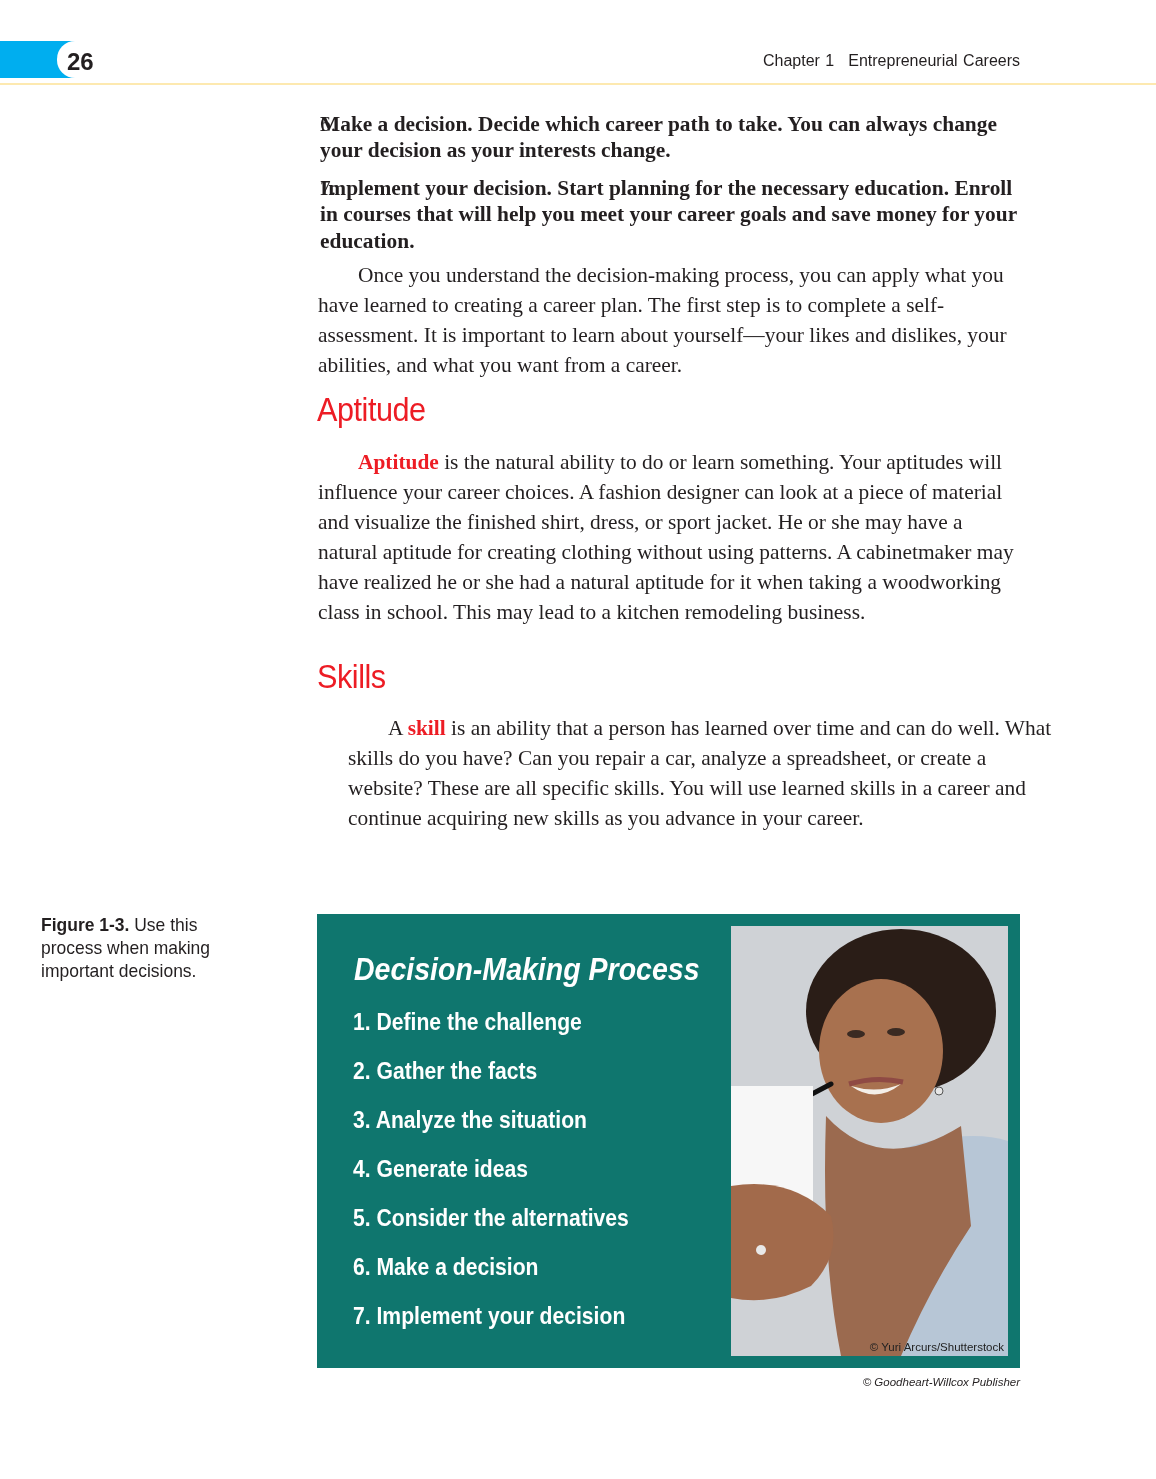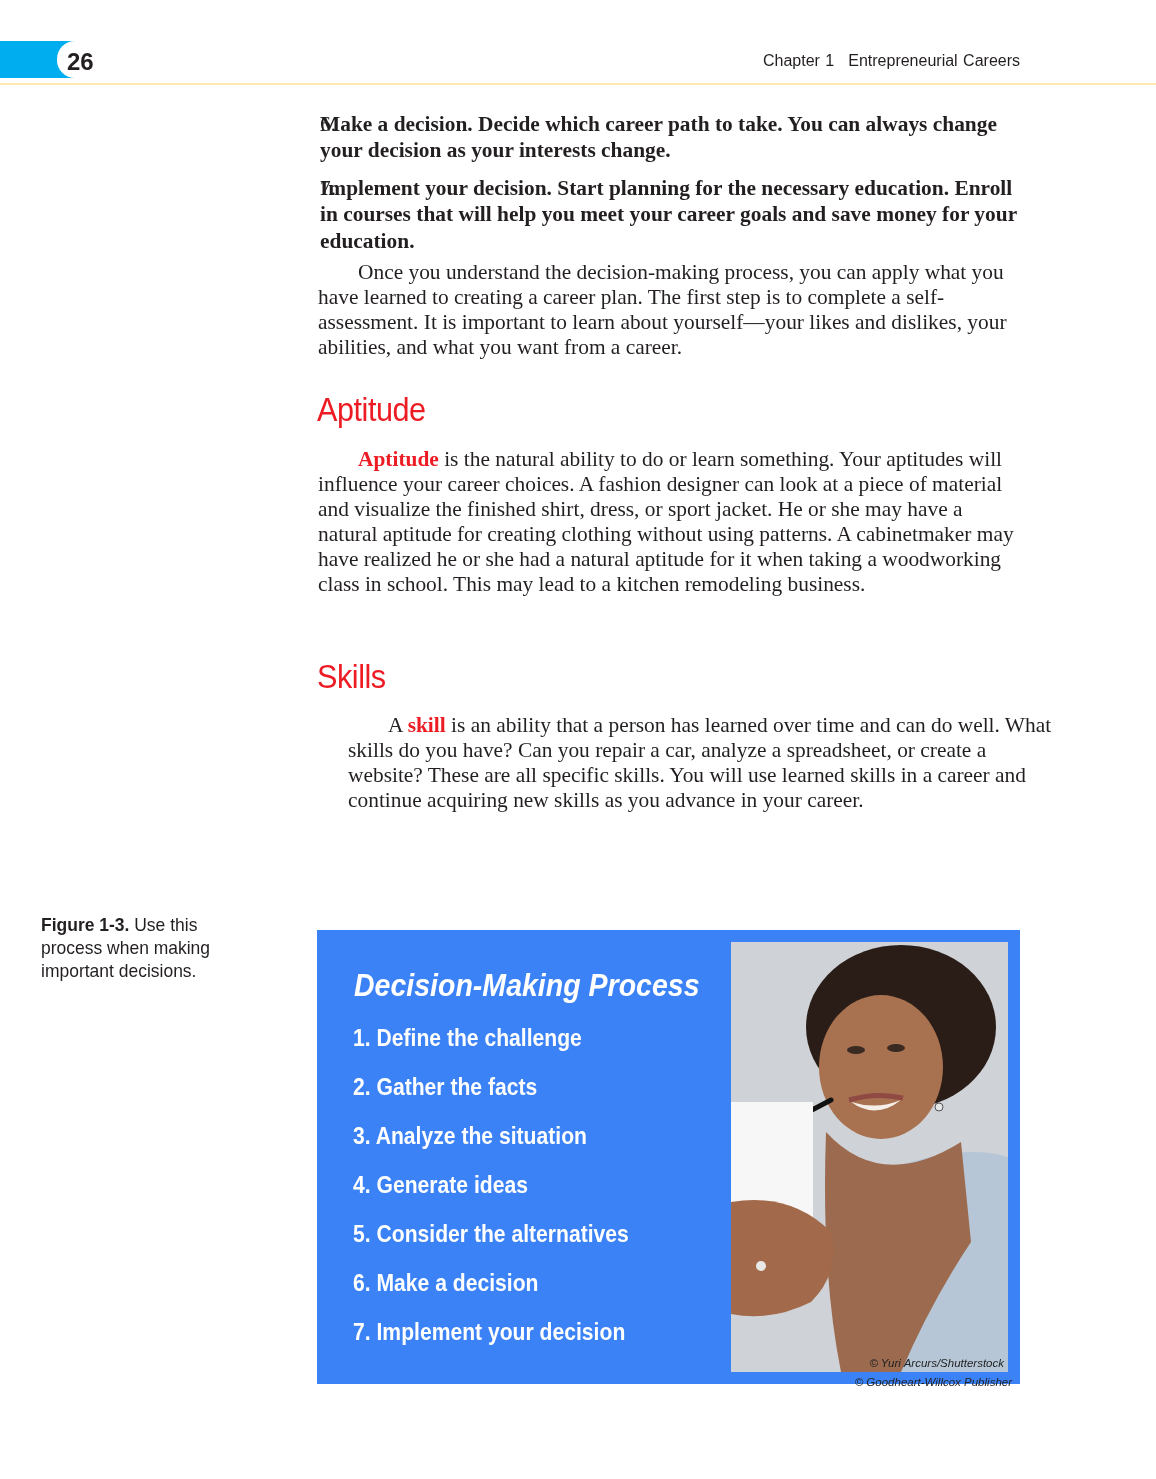--- a/index.html
+++ b/index.html
@@ -10,43 +10,43 @@
   
   .hdr-bar { position: absolute; left: 0; top: 41px; width: 76px; height: 37px; background: #00aeef; }
   .hdr-tab { position: absolute; left: 57px; top: 41px; width: 60px; height: 37px; background: #ffffff;
              border-radius: 18px 0 0 18px; }
   .page-num { position: absolute; left: 67px; top: 48px; font-size: 24px; font-weight: bold; color: #231f20; }
   .running-head { position: absolute; right: 136px; top: 52px; font-size: 16px; color: #231f20; word-spacing: 1px; }
   .running-head .gap { display: inline-block; width: 14px; }
   .hdr-rule { position: absolute; left: 0; top: 83px; width: 1156px; height: 2px; background: #fde9b0; }
 
   
-  .body-col { position: absolute; left: 318px; width: 705px; color: #231f20; font-size: 21.4px; line-height: 25px; }
+  .body-col { position: absolute; left: 318px; width: 705px; color: #231f20; font-size: 21.4px; line-height: 30px; }
   .list-item { position: absolute; left: 320px; width: 705px; font-size: 21.4px; line-height: 26.3px; color: #231f20; }
   .list-item .num { position: absolute; left: 0; top: 0; width: 36px; }
   .list-item .txt { display: block; font-weight: bold; }
   .para { text-indent: 40px; margin: 0; }
   .heading { position: absolute; left: 317px; font-size: 34px; color: #ed1c24; letter-spacing: -0.5px; transform: scaleX(0.9); transform-origin: left; }
   .term { color: #ed1c24; font-weight: bold; }
 
   
   .fig-caption { position: absolute; left: 41px; top: 913px; width: 230px; font-size: 19px; line-height: 23px; color: #231f20;
                  transform: scaleX(0.92); transform-origin: left; }
   .fig-caption b { font-weight: bold; }
 
   
-  .fig-box { position: absolute; left: 317px; top: 914px; width: 703px; height: 454px; background: #3b82f6; margin-top: 16px; }
+  .fig-box { position: absolute; left: 317px; top: 914px; width: 703px; height: 454px; background: #0f766e; }
   .fig-title { position: absolute; left: 37px; top: 38px; font-size: 31px; font-weight: bold; font-style: italic; color: #ffffff;
                transform: scaleX(0.92); transform-origin: left; white-space: nowrap; }
   .fig-step { position: absolute; left: 36px; font-size: 24px; font-weight: bold; color: #ffffff;
               transform: scaleX(0.88); transform-origin: left; white-space: nowrap; }
   .photo { position: absolute; left: 414px; top: 12px; width: 277px; height: 430px; overflow: hidden;
            background: linear-gradient(180deg, #c9cdd2 0%, #d3d6da 40%, #c8cbcf 100%); }
-  .photo-credit { position: absolute; right: 4px; bottom: 3px; font-size: 11.5px; font-style: italic; color: #222; text-align: center; }
-  .publisher { position: absolute; right: 144px; top: 1376px; font-size: 11.5px; font-style: italic; color: #231f20; }
+  .photo-credit { position: absolute; right: 4px; bottom: 3px; font-size: 11.5px; color: #222; text-align: center; }
+  .publisher { position: absolute; right: 136px; top: 1376px; font-size: 11.5px; font-style: italic; color: #231f20; }
 </style>
 </head>
 <body>
 
 <div class="hdr-bar"></div>
 <div class="hdr-tab"></div>
 <div class="page-num sans">26</div>
 <div class="running-head sans">
   <span>Chapter 1</span><span class="gap"></span><span>Entrepreneurial Careers</span>
 </div>

